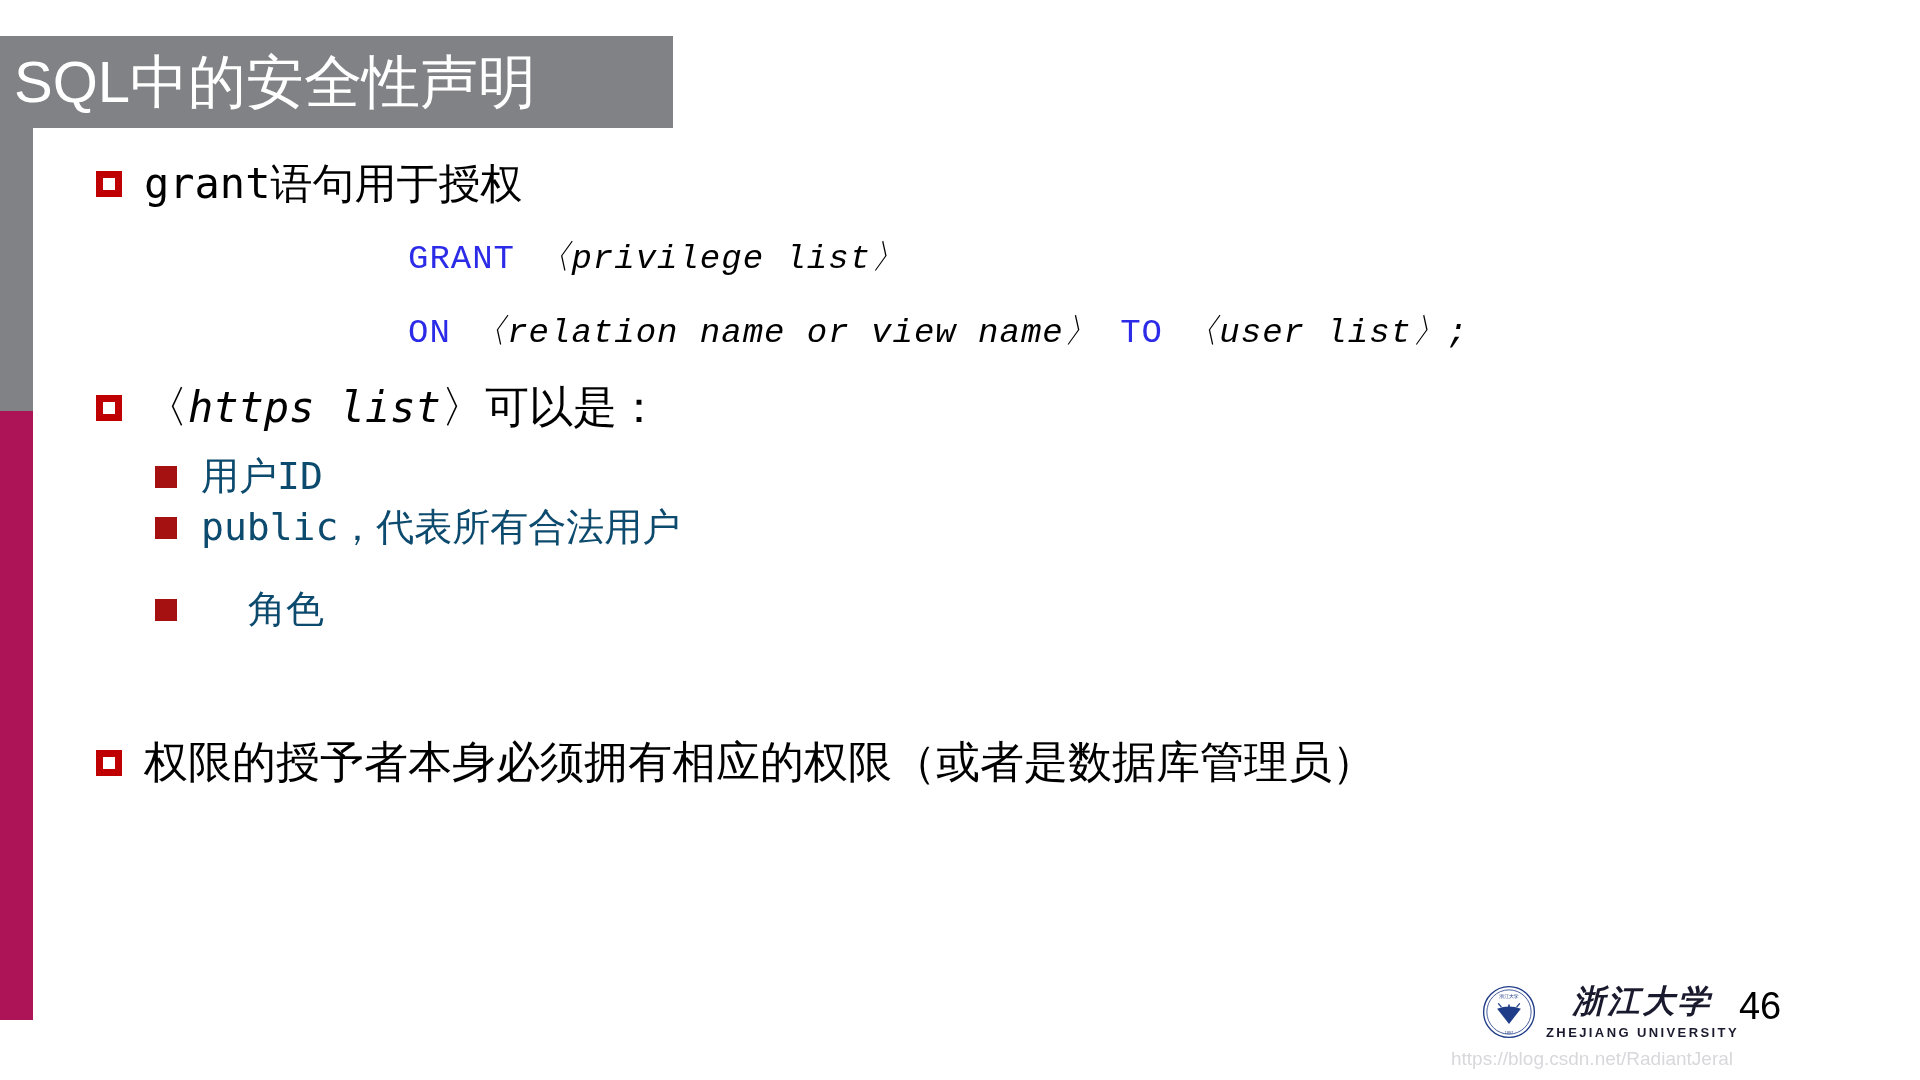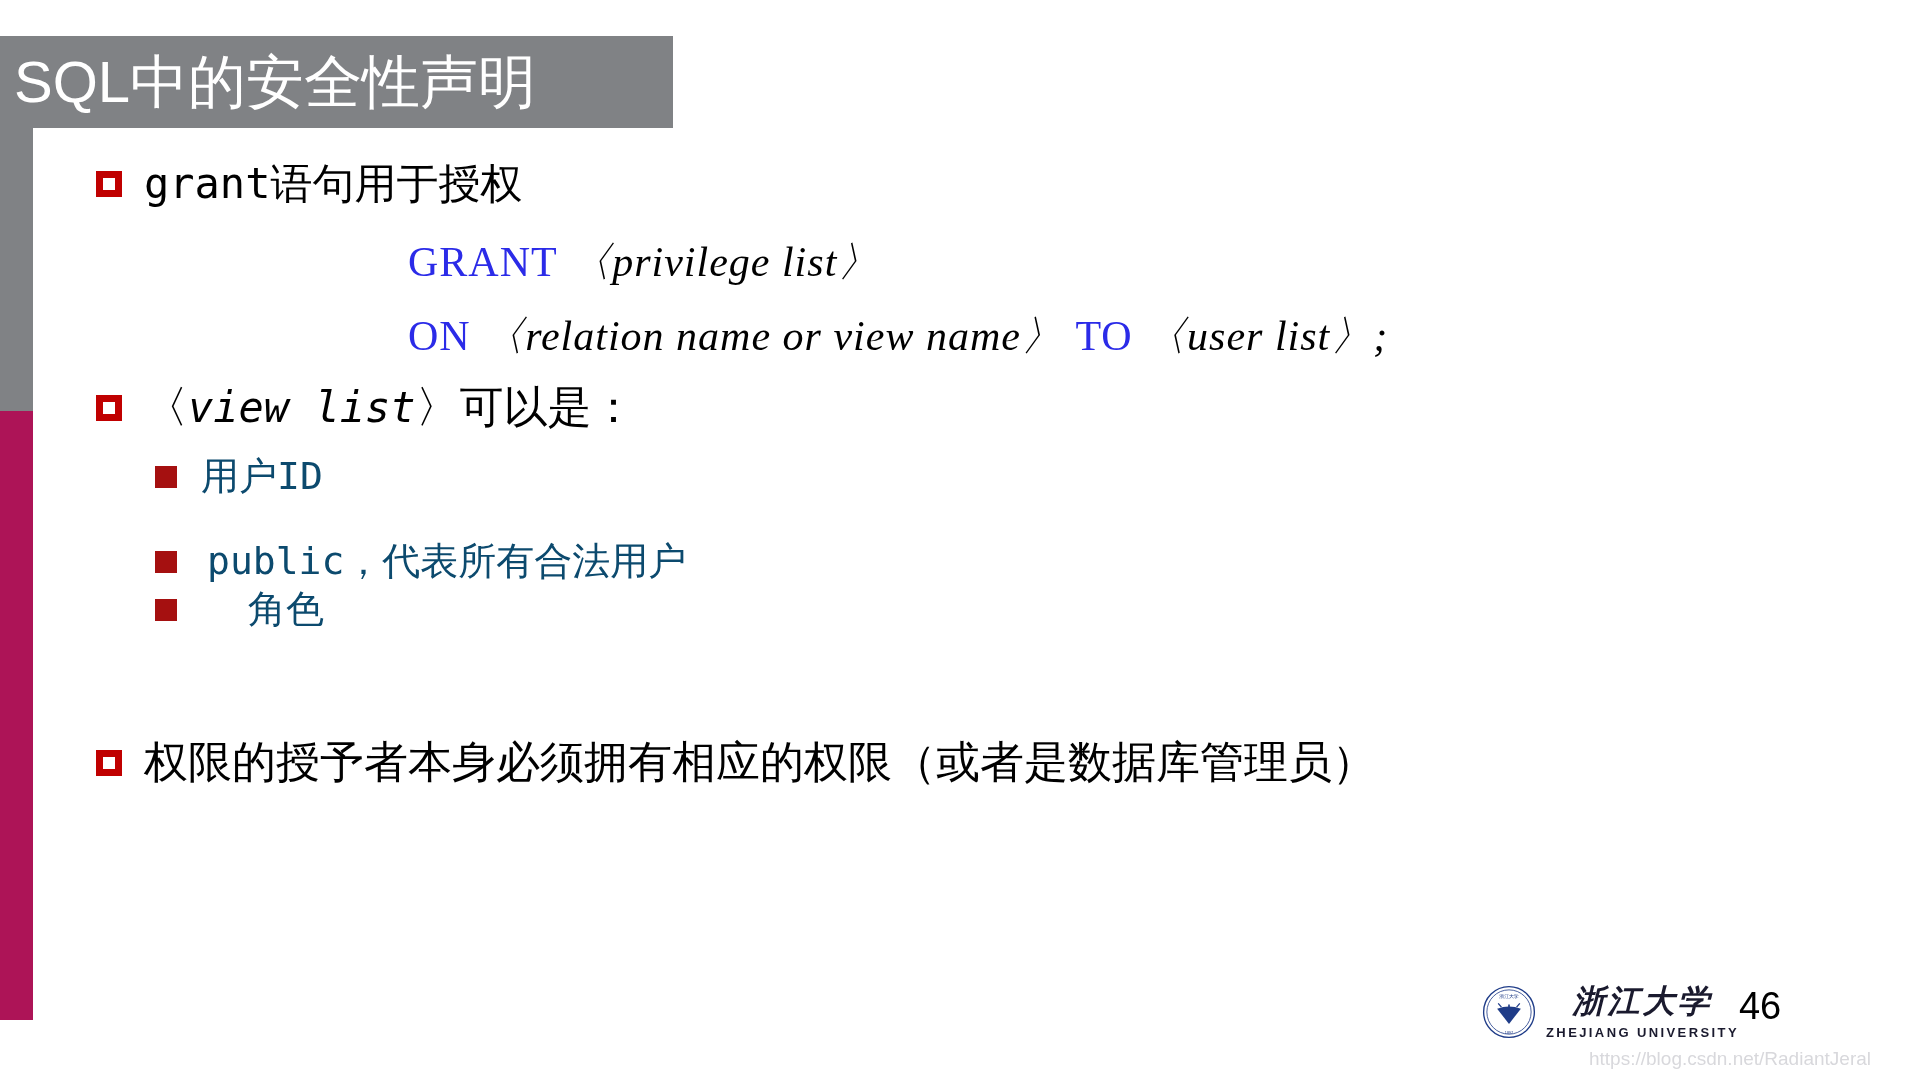--- a/index.html
+++ b/index.html
@@ -104,22 +104,22 @@
   }
   .l2-text {
     font-family: "DejaVu Sans Mono", "Liberation Mono", monospace;
     font-size: 38px;
     color: #0c4a6e;
   }
 
   
   .code-line {
     position: absolute;
-    font-family: Liberation Serif, serif;
-    font-size: 42px;
+    font-family: Liberation Mono, monospace;
+    font-size: 34px;
     color: #000000;
     white-space: nowrap;
     letter-spacing: 1px;
   }
   .kw { color: #2B2BE8; font-style: normal; }
   .ph { font-style: italic; color: #000000; }
 
   .italic-mono {
     font-family: "DejaVu Sans Mono", "Liberation Mono", monospace;
     font-style: italic;
@@ -162,21 +162,21 @@
     letter-spacing: 2.4px;
     margin-top: 8px;
   }
   .page-num {
     font-family: "Liberation Sans", sans-serif;
     font-size: 38px;
     color: #000000;
   }
   .watermark {
     position: absolute;
-    left: 1730px;
+    left: 1592px;
     top: 1048px;
     transform: translateX(-50%);
     font-family: "Liberation Sans", sans-serif;
     font-size: 19px;
     color: #D8D8DC;
     white-space: nowrap;
   }
 </style>
 </head>
 <body>
@@ -198,31 +198,31 @@
     <span class="kw">GRANT</span><span>&nbsp;</span><span class="ph">〈privilege list〉</span>
   </div>
 
   <div class="code-line" style="left:375px; top:180px;">
     <span class="kw">ON</span><span>&nbsp;</span><span class="ph">〈relation name or view name〉</span><span>&nbsp;</span><span class="kw">TO</span><span>&nbsp;</span><span class="ph">〈user list〉</span><span class="ph">;</span>
   </div>
 
   <div class="row" style="left:63px; top:250px;">
     <span class="bul-hollow"></span>
     <span class="l1-text cjk">〈</span>
-      <span class="italic-mono"> view list </span>
+      <span class="italic-mono"> https list </span>
       <span class="l1-text cjk">〉</span>
       <span class="l1-text cjk"> 可以是：</span>
   </div>
 
   <div class="row" style="left:122px; top:323px;">
     <span class="bul-solid"></span>
     <span class="l2-text">用户ID</span>
   </div>
 
-  <div class="row" style="left:122px; top:408px;gap:6px;">
+  <div class="row" style="left:122px; top:374px;">
     <span class="bul-solid"></span>
     <span class="l2-text">public，代表所有合法用户</span>
   </div>
 
   <div class="row" style="left:122px; top:456px;gap:47px;">
     <span class="bul-solid"></span>
     <span class="l2-text">角色</span>
   </div>
 
 

